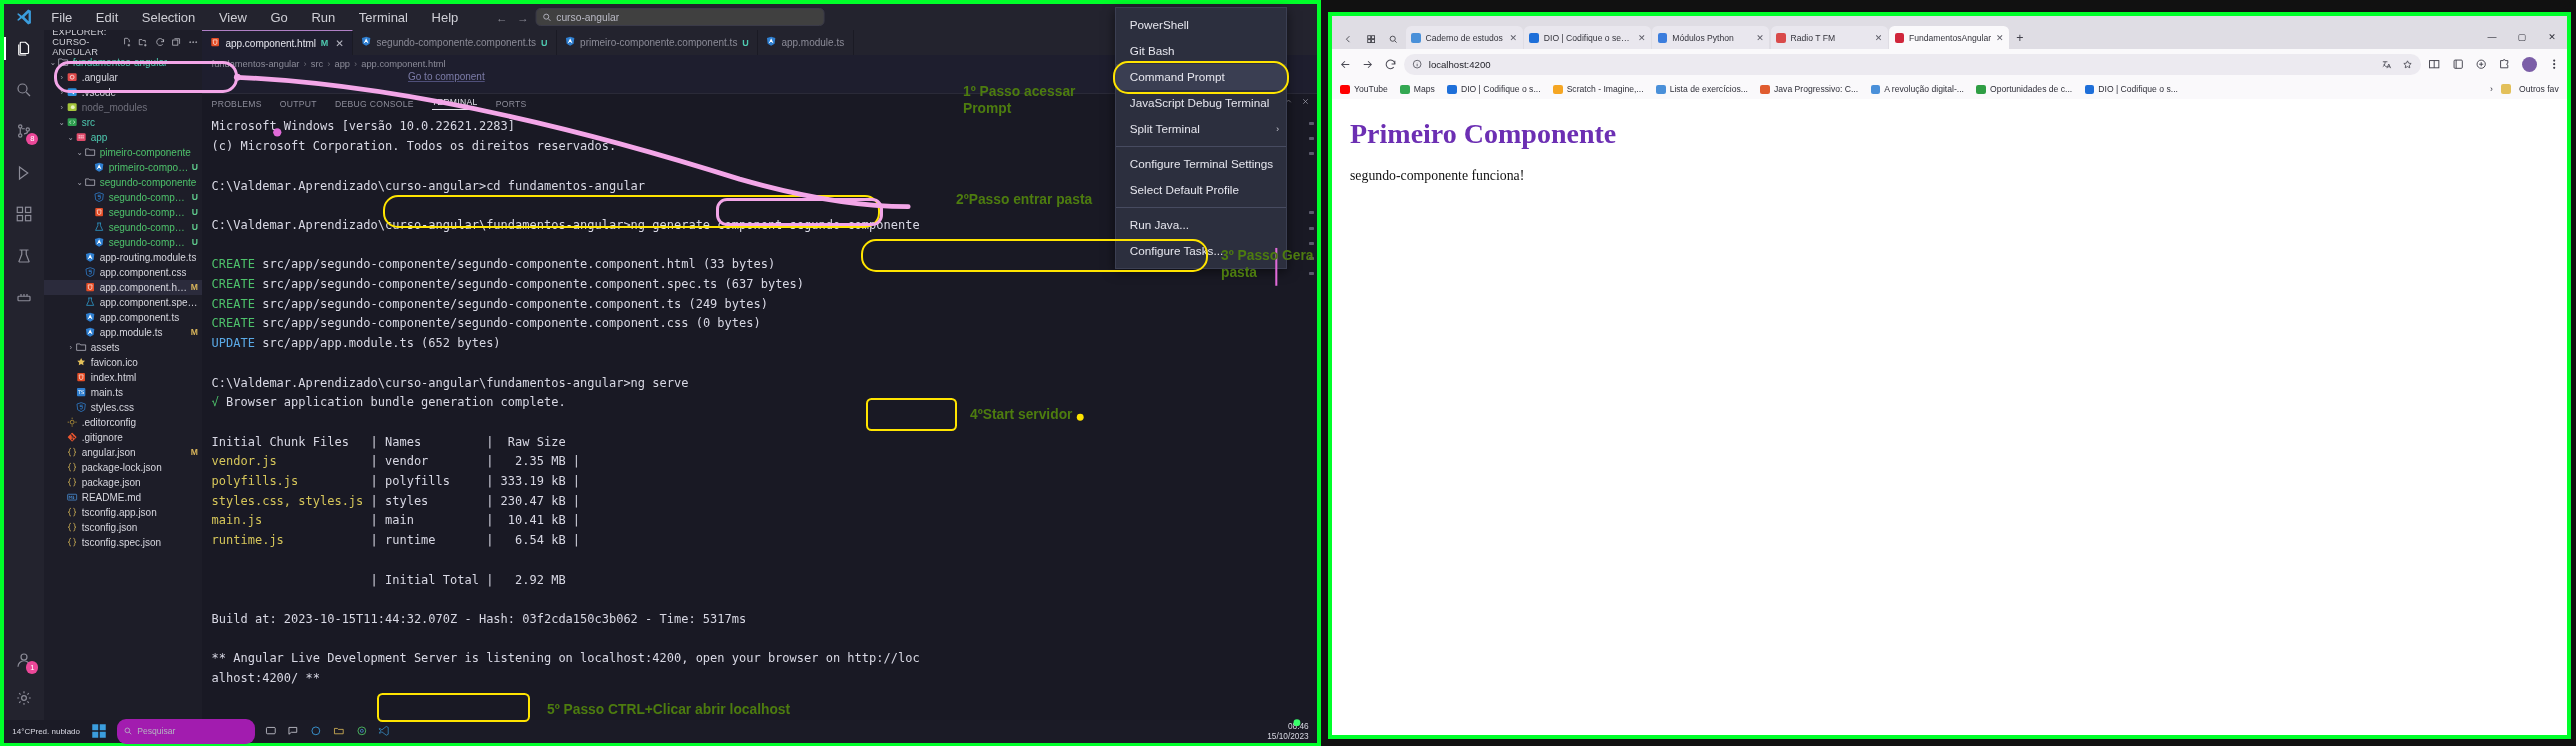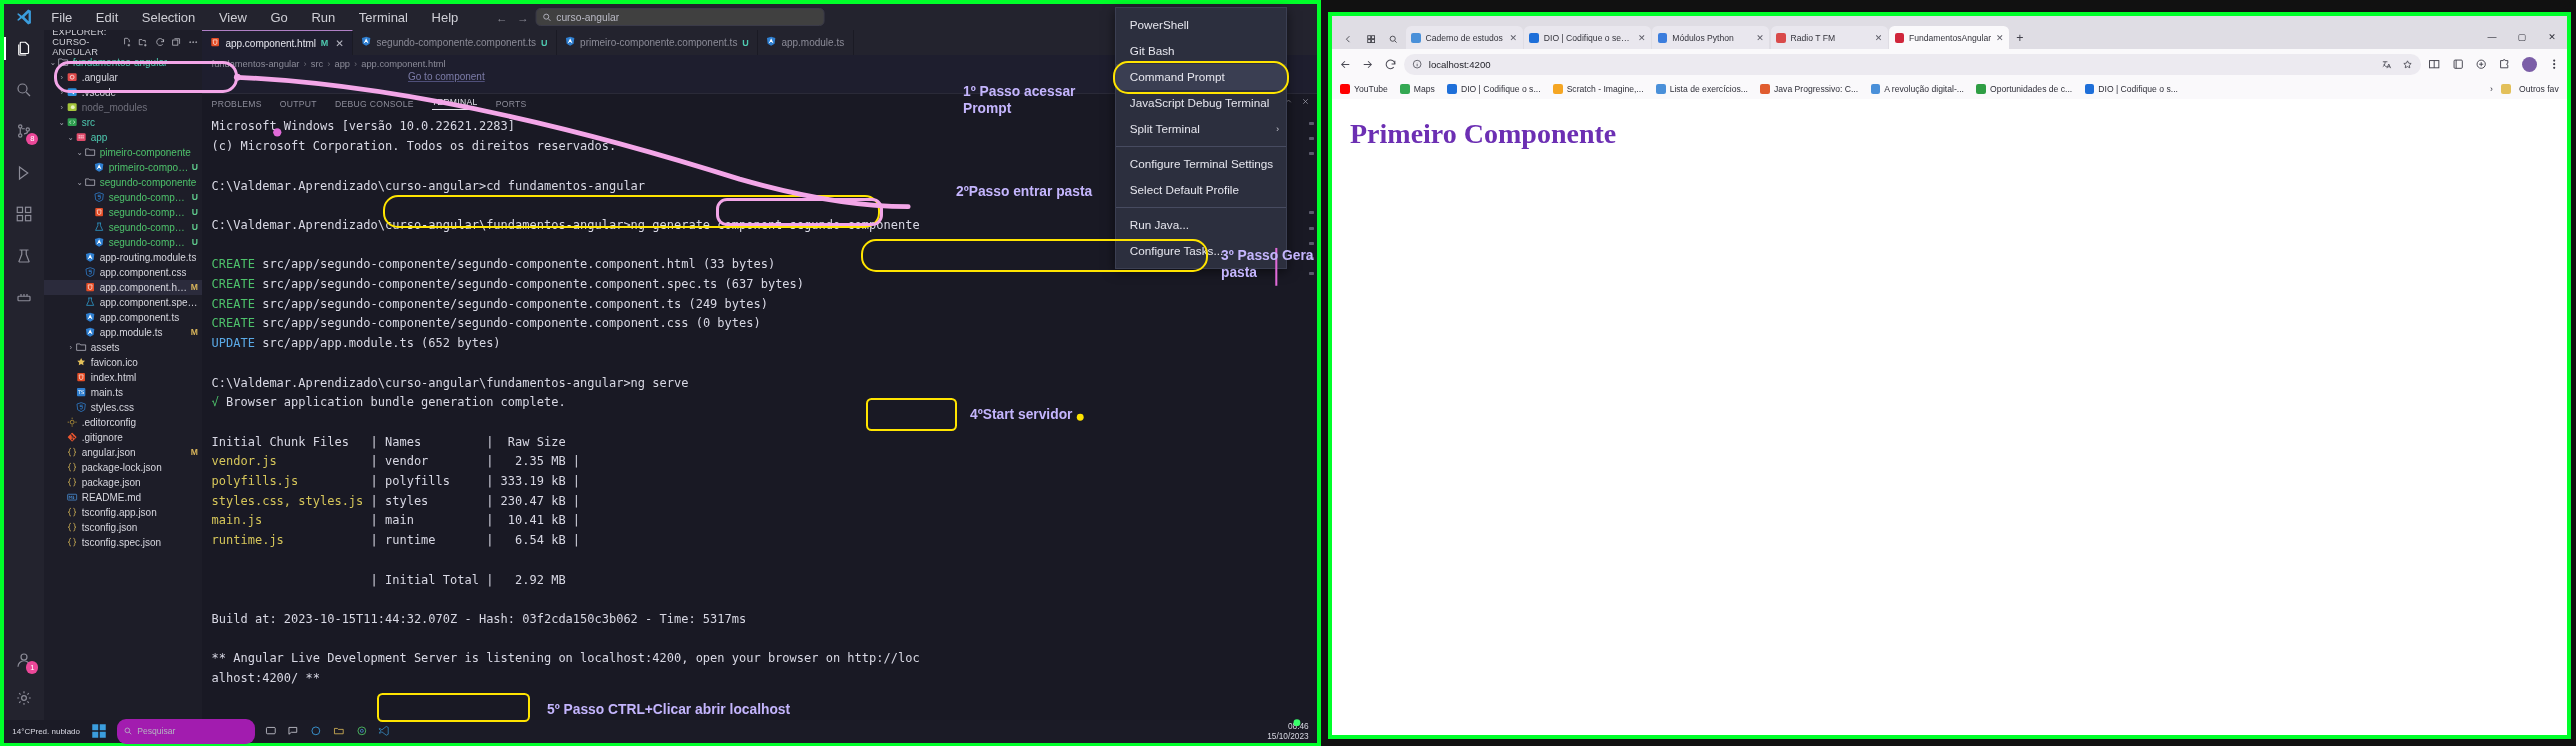--- a/index.html
+++ b/index.html
@@ -212,40 +212,40 @@
   .urlbar .rights svg { width:11px; height:11px; }
   .br-tools { display:flex; gap:11px; align-items:center; color:#3f3f49; }
   .br-tools svg { width:12.4px; height:12.4px; }
   .br-avatar { width:15px; height:15px; border-radius:50%; background:#7b5ea7; }
 
   .bookmarks {
     height:20.6px; background:#faf9fb; display:flex; align-items:center; gap:12.4px;
     padding:0 8.3px; font-size:8.6px; color:#30303a; border-bottom:0.7px solid #e3e1e8;
     white-space:nowrap; overflow:hidden;
   }
-  .bm { display:flex; align-items:center; gap:4.1px; }
+  .bm { display:flex; align-items:flex-end; gap:4.1px; }
   .bm .bmico { width:9.6px; height:9.6px; border-radius:2.1px; flex:0 0 9.6px; }
   .bm-right { margin-left:auto; display:flex; align-items:center; gap:8.3px; }
 
   .page {
     position:absolute; left:0; right:0; top:83px; bottom:0; background:#fff; padding:19px 18px;
   }
   .page h1 {
     font-family:"Liberation Serif", serif; font-size:28px; color:#6c2fb3; font-weight:bold;
     margin-bottom:18px;
   }
   .page p { font-family:"Liberation Serif", serif; font-size:13.8px; color:#111; }
   .hl-yellow {
     position:absolute; border:2.8px solid #ffe400; border-radius:15px; z-index:55;
   }
   .hl-pink {
     position:absolute; border:3.4px solid #f3a6e8; border-radius:15px; z-index:56;
   }
   .note {
-    position:absolute; color:#c4b5fd; font-weight:bold; font-size:13.8px; z-index:60;
+    position:absolute; color:#4d7c0f; font-weight:bold; font-size:13.8px; z-index:60;
     font-family:"Liberation Sans", sans-serif; white-space:nowrap; line-height:1.2;
   }
   svg.overlay { position:absolute; left:0; top:0; width:2576px; height:747px; z-index:57; pointer-events:none; }
 </style>
 </head>
 <body>
 
 <div id="vscode">
 
   <div class="titlebar">
@@ -1108,20 +1108,21 @@
       </div>
       <div class="bm bm-right">
         <span>›</span>
         <span class="bmico" style="background:#e3c05a"></span>
         <span>Outros fav</span>
       </div>
     </div>
 
   <div class="page">
     <h1>Primeiro Componente</h1>
+    <p>segundo-componente funciona!</p>
   </div>
 </div>
 
 <svg class="overlay" viewBox="0 0 3744 1085" width="2576" height="747">
 
   <path d="M345 112 C 520 120, 760 160, 1075 260 C 1180 290, 1260 300, 1320 300" stroke="#f3a6e8" stroke-width="7" fill="none" stroke-linecap="round"></path>
   <circle cx="345" cy="112" r="5" fill="#f3a6e8"></circle>
 
   <circle cx="403" cy="192" r="6" fill="#e06ad8"></circle>
 
@@ -1137,21 +1138,21 @@
 <div class="hl-yellow" style="left:861px; top:239px;  width:347px;  height:33px;"></div>
 <div class="hl-yellow" style="left:866px; top:398px;  width:91px;  height:33px; border-radius:5.5px;"></div>
 <div class="hl-yellow" style="left:377px;  top:693px; width:153px;  height:29px; border-radius:5.5px;"></div>
 <div class="hl-pink" style="left:54px;   top:61px;   width:184px;  height:32px;"></div>
 <div class="hl-yellow" style="left:1113px; top:61px;   width:176px;  height:33px;"></div>
 
 <div class="note" style="left:963px; top:84px;">
     <div>1º Passo acessar</div>
     <div>Prompt</div>
   </div>
-<div class="note" style="left:956px; top:184px;">
+<div class="note" style="left:956px; top:192px;">
     <div>2ºPasso entrar pasta</div>
   </div>
 <div class="note" style="left:1221px; top:248px;">
     <div>3º Passo Gera</div>
     <div>pasta</div>
   </div>
 <div class="note" style="left:970px; top:407px;">
     <div>4ºStart servidor</div>
   </div>
 <div class="note" style="left:547px;  top:702px;">

